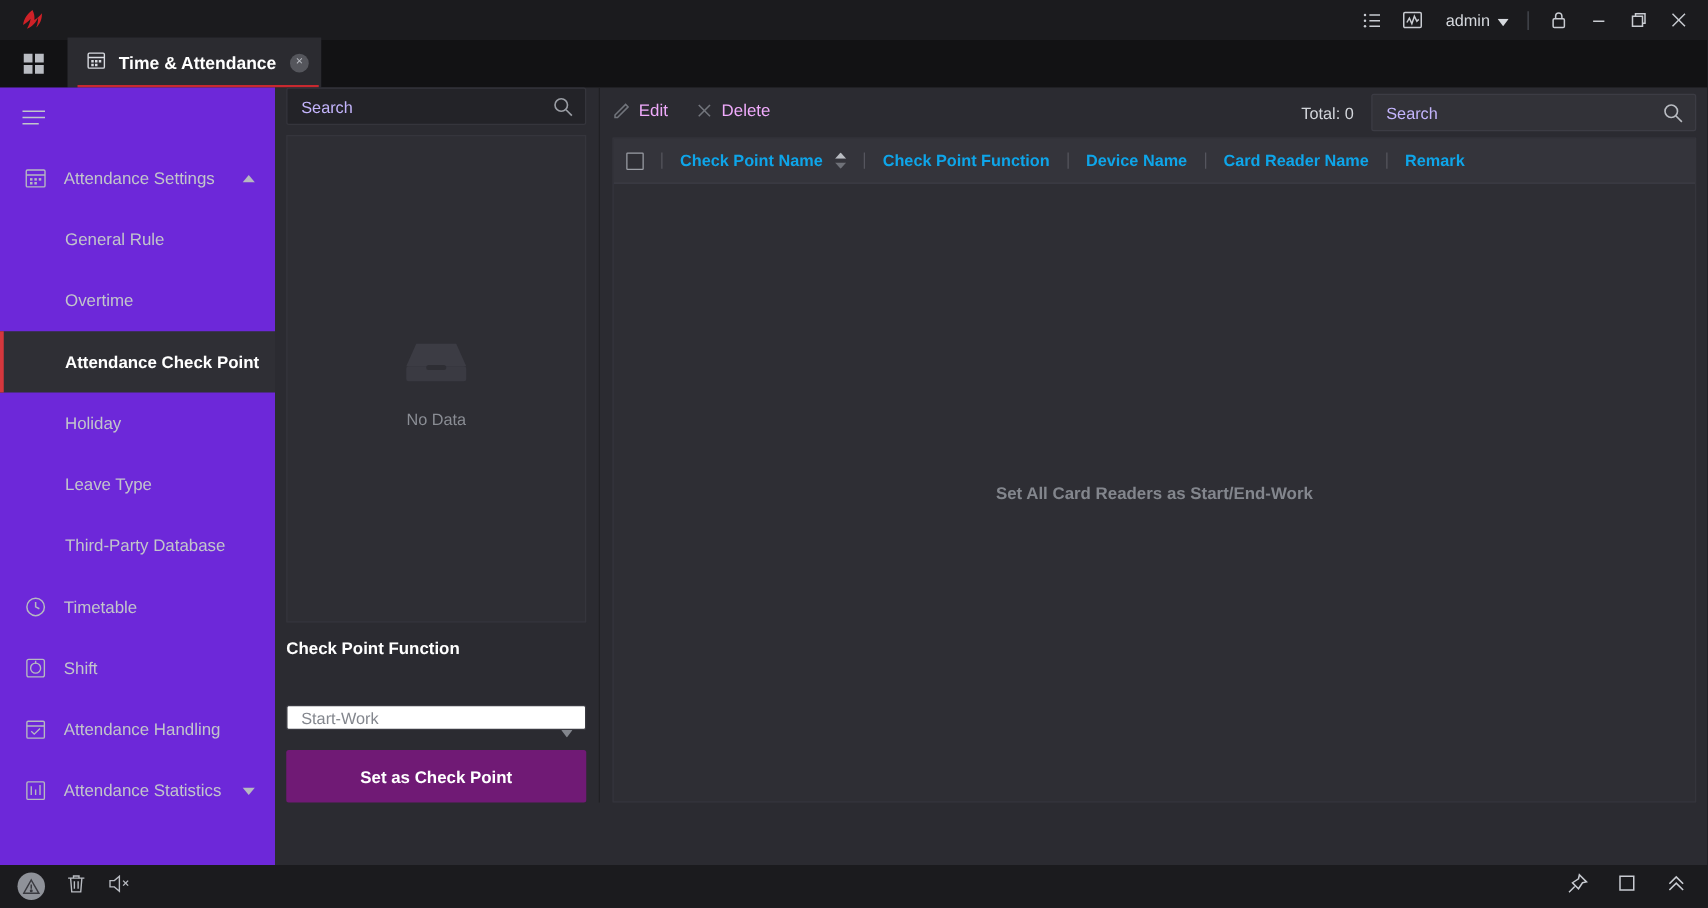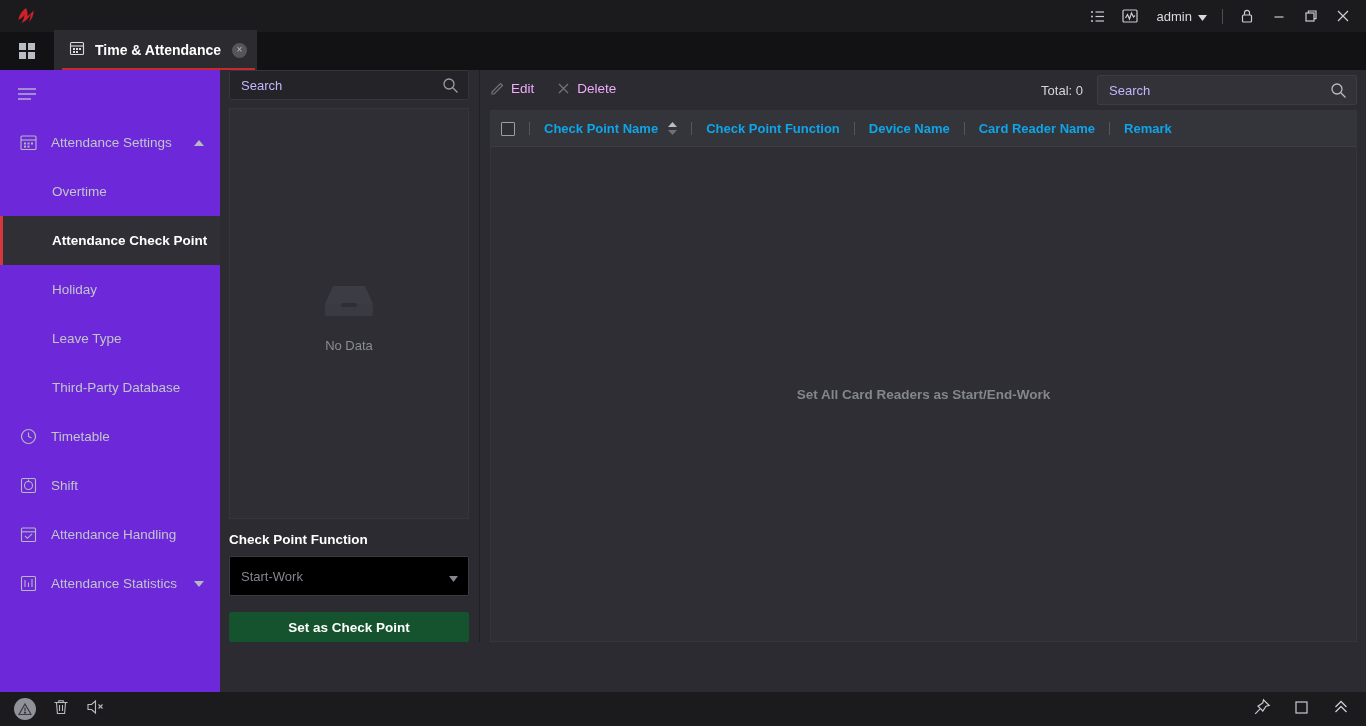--- a/index.html
+++ b/index.html
@@ -126,29 +126,29 @@
     margin-top: 8px; flex: 1;
     background: #2e2e34; border: 1px solid #35353c;
     display: flex; flex-direction: column; align-items: center; justify-content: center;
   }
   .nodata-text { color: #8a8d94; font-size: 13px; margin-top: 14px; }
   .fn-label {
     color: #ffffff; font-size: 13.5px; font-weight: bold;
     margin: 13px 0 9px 0;
   }
   .select {
-    position: relative; height: 40px; background: #000000;
+    position: relative; height: 20px; background: #ffffff;
     border: 1px solid #3a3a41; border-radius: 2px;
     display: flex; align-items: center; padding: 0 26px 0 11px;
-    color: #83868d; font-size: 13px;
+    color: #83868d; font-size: 13px; margin-top: 29px;
   }
   .select .caret { position: absolute; right: 10px; top: 13px; }
   .primary-btn {
-    margin-top: 16px; height: 30px; border-radius: 2px;
-    background: #14532d; color: #ffffff;
+    margin-top: 16px; height: 42px; border-radius: 2px;
+    background: #701a75; color: #ffffff;
     font-size: 13.5px; font-weight: bold;
     display: flex; align-items: center; justify-content: center;
   }
 
   
   .pane-right {
     flex: 1; margin-left: 10px; border-left: 1px solid #202024;
     padding-left: 10px; display: flex; flex-direction: column;
   }
   .grid-toolbar { display: flex; align-items: center; height: 40px; }
@@ -306,20 +306,23 @@
       </svg>
     </span>
     <span>Attendance Settings</span>
     <span class="nav-caret">
       <svg width="10" height="6" viewBox="0 0 10 6">
           <path d="M0 6 L5 0 L10 6 Z" fill="#b6b9c0"></path>
         </svg>
     </span>
   </div>
 
+  <div class="nav-sub">
+    <span>General Rule</span>
+  </div>
   <div class="nav-sub">
     <span>Overtime</span>
   </div>
   <div class="nav-sub active">
     <span>Attendance Check Point</span>
   </div>
   <div class="nav-sub">
     <span>Holiday</span>
   </div>
   <div class="nav-sub">

